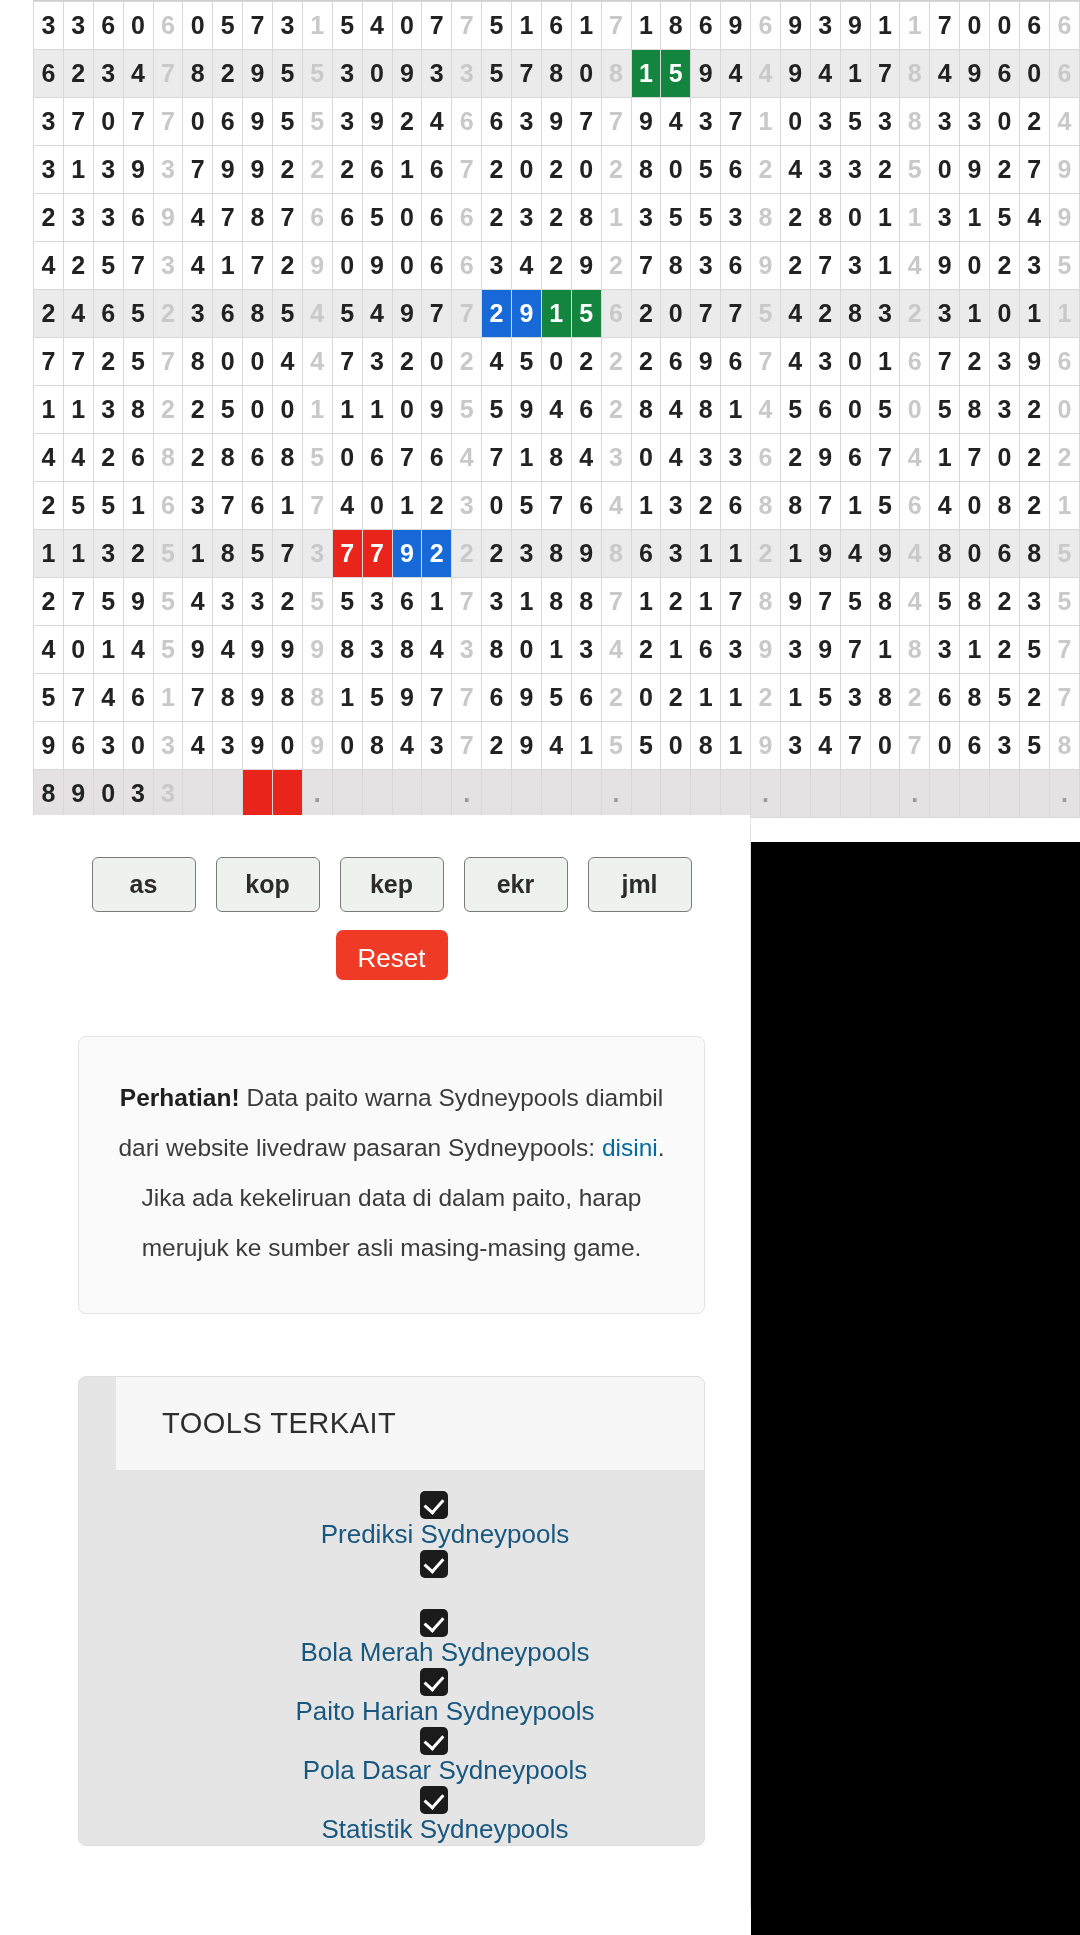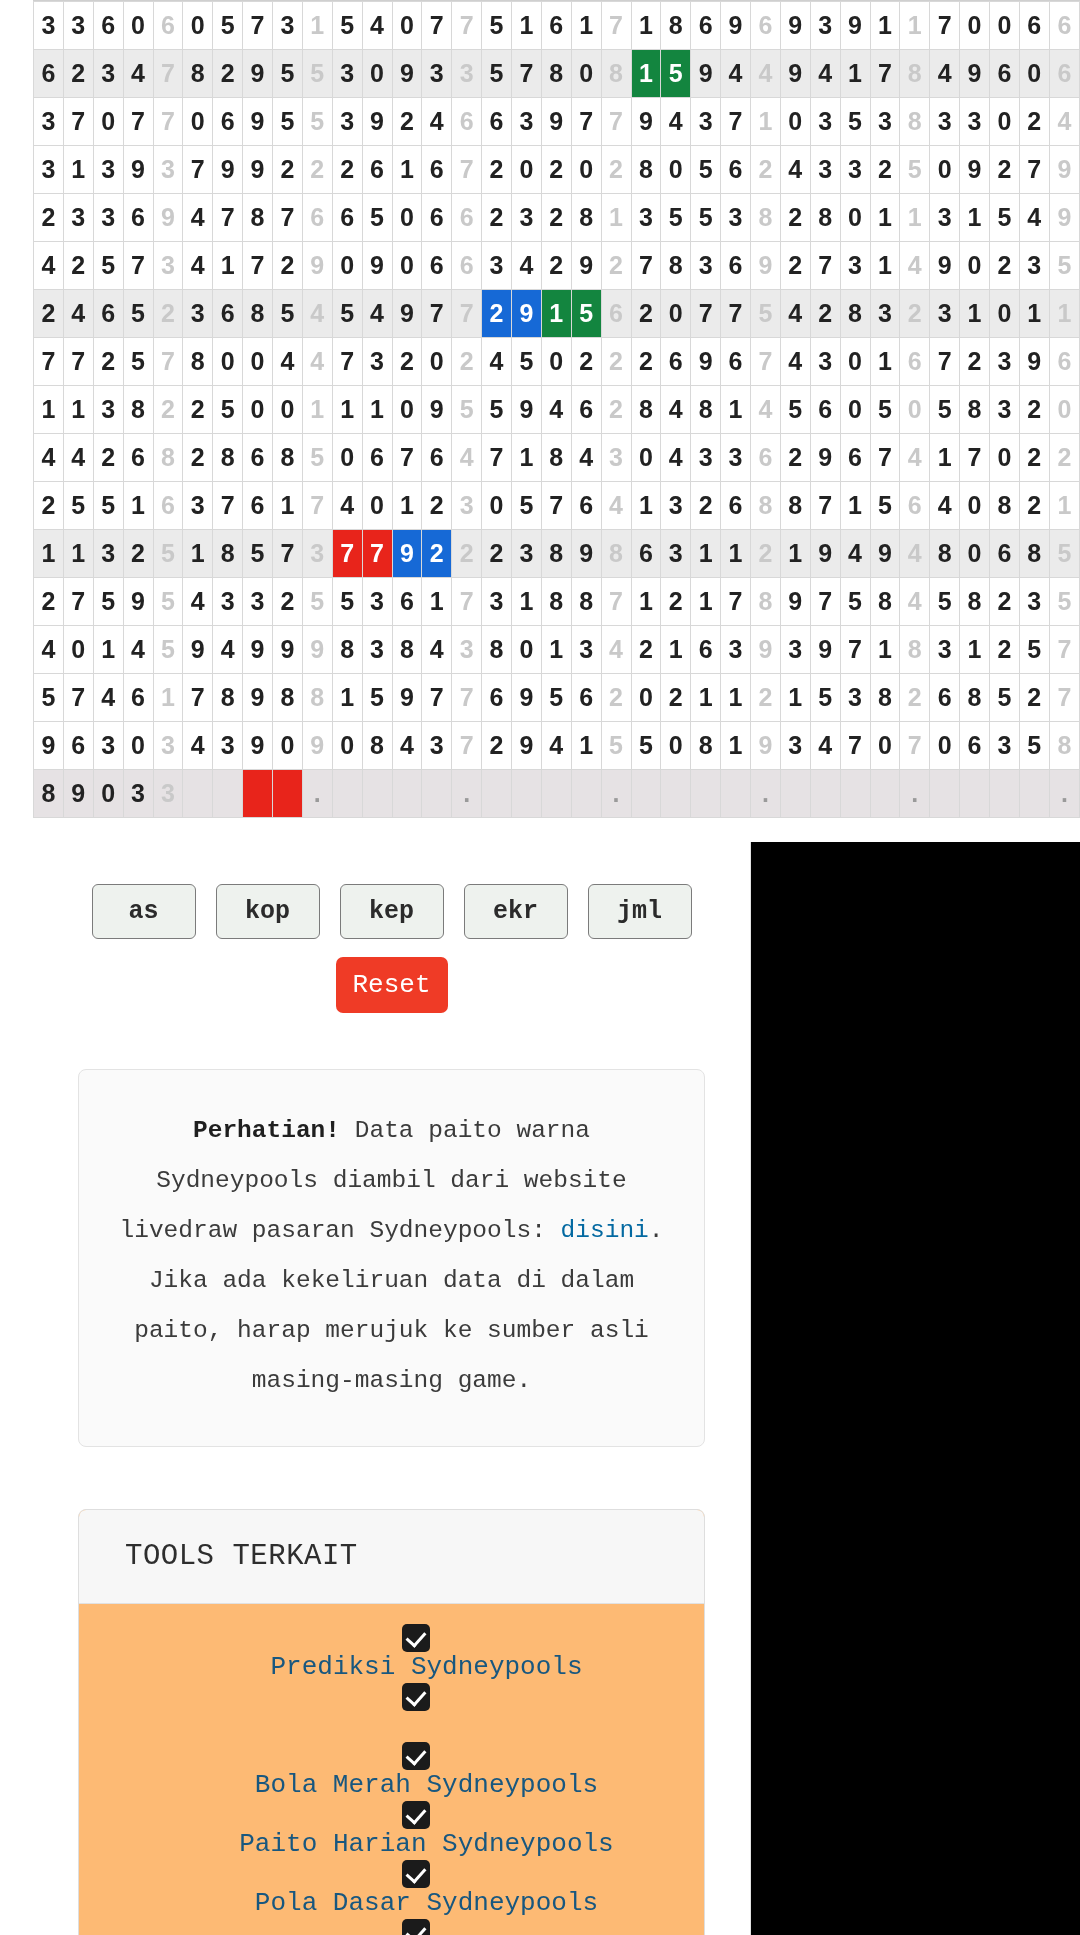--- a/index.html
+++ b/index.html
@@ -61,26 +61,25 @@
     top: 842px;
     width: 329px;
     height: 1093px;
     background: #000;
   }
 
   
   .content {
     position: absolute;
     left: 33px;
-    top: 842px;
+    top: 815px;
     width: 718px;
     height: 1093px;
     background: #fff;
     border-right: 1px solid #e2e2e2;
-    font-family: Liberation Mono, monospace;
   }
 
   
   .btn-row {
     display: flex;
     justify-content: center;
     gap: 20px;
     padding-top: 42px;
   }
   .sel-btn {
@@ -96,21 +95,21 @@
     text-align: center;
     cursor: pointer;
   }
   .reset-row {
     display: flex;
     justify-content: center;
     margin-top: 18px;
   }
   .reset-btn {
     width: 112px;
-    height: 56px;
+    height: 50px;
     background: #ef3b26;
     color: #fff;
     font-size: 26px;
     border: none;
     border-radius: 7px;
     text-align: center;
     line-height: 56px;
     cursor: pointer;
   }
 
@@ -130,22 +129,23 @@
     color: #3b3b3b;
   }
   .notice b { font-weight: bold; color: #1f1f1f; }
   .notice a { color: #0369a1; text-decoration: none; }
 
   
   .tools {
     margin: 62px 45px 0 45px;
     border: 1px solid #dedede;
     border-radius: 8px;
-    background: #fdba74;
+    background: #e5e5e5;
     overflow: hidden;
+    padding-left: 37px;
   }
   .tools-head {
     background: #f7f7f7;
     border-bottom: 1px solid #e1e1e1;
     padding: 30px 0 30px 46px;
     font-size: 29px;
     color: #2e2e2e;
     letter-spacing: 0.5px;
   }
   .tools-list {

